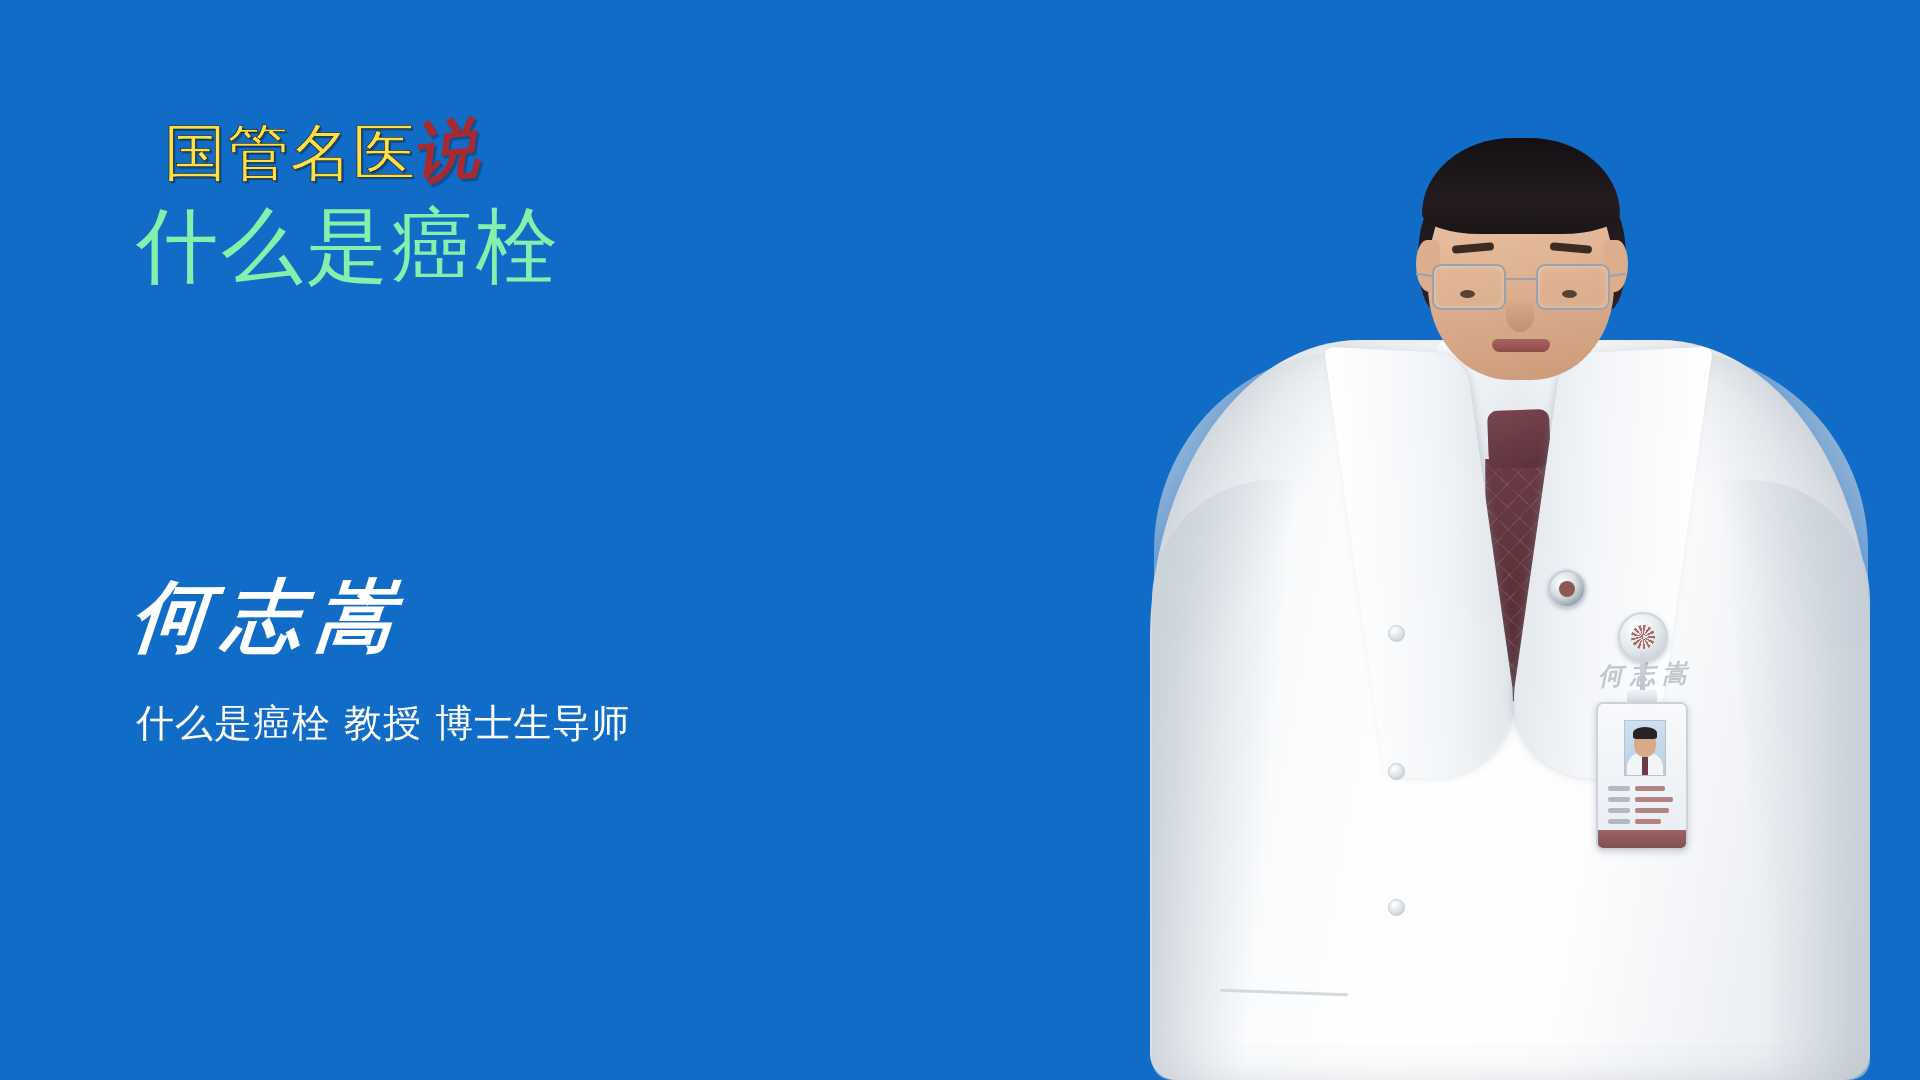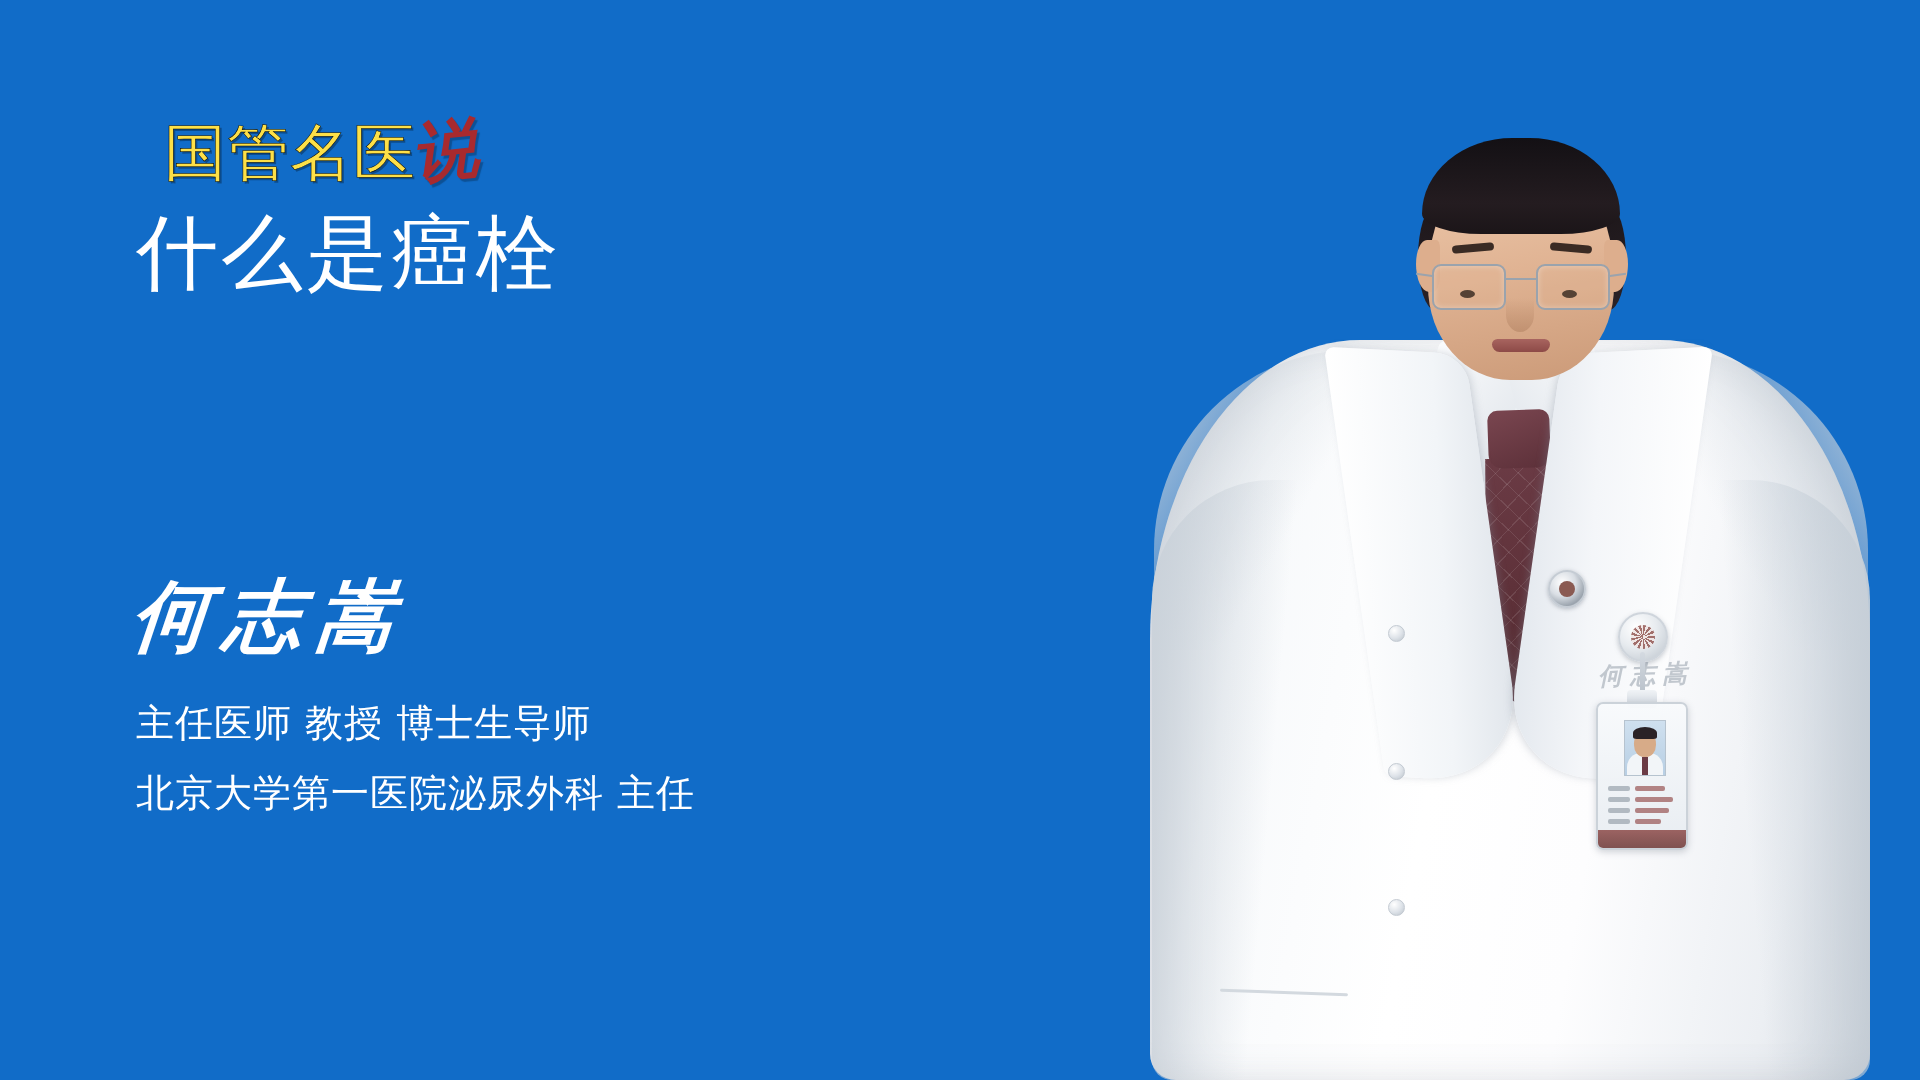--- a/index.html
+++ b/index.html
@@ -52,25 +52,25 @@
     margin-left:-4px;
     transform:rotate(-6deg) translateY(-4px);
     display:inline-block;
     text-shadow:2px 3px 1px rgba(0,0,0,0.25);
   }
 
   
   .episode-title {
     position:absolute;
     left:136px; top:206px;
-    font-family:Liberation Sans, sans-serif;
+    font-family:Liberation Mono, monospace;
     font-size:82px;
     line-height:94px;
     font-weight:400;
-    color:#ffffff;
+    color:#86efac;
     letter-spacing:3px;
     white-space:nowrap;
   }
 
   
   .doctor-name {
     position:absolute;
     left:132px; top:572px;
     font-family:"DejaVu Serif", serif;
     font-size:78px;
@@ -462,22 +462,21 @@
     <div class="logo-wrap">
       <span class="logo-main">国管名医</span>
       <span class="logo-accent">说</span>
     </div>
 
     <div class="episode-title">什么是癌栓</div>
 
     <div class="doctor-name">何志嵩</div>
 
     <div class="credentials">
-      <div class="credential-line">主任医师  教授  博士生导师</div>
-      <div class="credential-line">北京大学第一医院泌尿外科  主任</div>
+      <div class="credential-line">什么是癌栓  教授  博士生导师</div>
     </div>
 
   </div>
 
   <div class="portrait">
 
     <div class="coat"></div>
     <div class="coat-shoulder-l"></div>
     <div class="coat-shoulder-r"></div>
     <div class="arm-l"></div>

